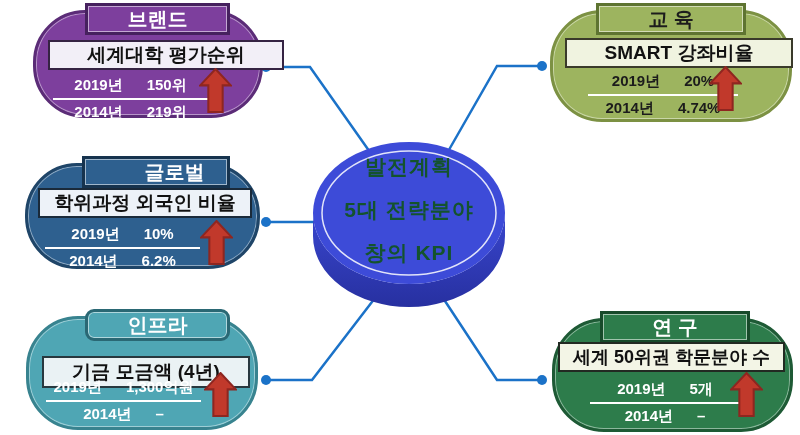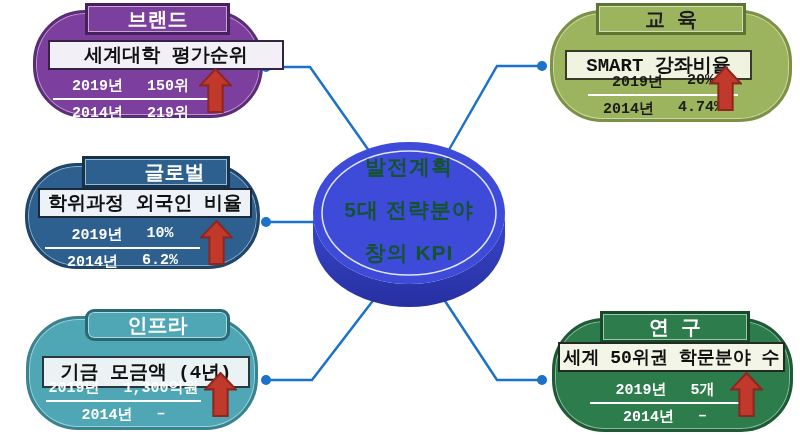--- a/index.html
+++ b/index.html
@@ -11,21 +11,21 @@
 
   
   .cyl{position:absolute;left:305px;top:136px;}
   .center-text{
     position:absolute;left:305px;top:154px;width:208px;text-align:center;
     color:#14532d;font-weight:bold;font-size:21px;letter-spacing:1px;
   }
   .center-text div{margin-bottom:17px;line-height:26px;}
 
   
-  .node{position:absolute;font-family:Liberation Mono, monospace;}
+  .node{position:absolute;}
   .oval{
     position:absolute;left:0;top:0;right:0;bottom:0;
     border-radius:52px;
     background:var(--fill);border:3px solid var(--border);
     box-shadow:inset 0 0 0 1px rgba(255,255,255,.45);
     box-sizing:border-box;
   }
   .banner{
     position:absolute;top:-7px;height:32px;
     background:var(--fill);border:3px solid var(--bborder);
@@ -60,21 +60,21 @@
   .pos-bl{left:26px; top:316px;width:232px;height:114px;}
   .pos-br{left:552px;top:318px;width:241px;height:114px;}
 
   .pos-tl .banner{left:52px;width:145px;}
   .pos-tr .banner{left:46px;width:150px;}
   .pos-ml .banner{left:57px;width:148px;padding-left:37px;}
   .pos-bl .banner{left:59px;width:145px;border-radius:9px;}
   .pos-br .banner{left:48px;width:150px;}
 
   .pos-tl .metric{left:15px;top:30px;width:236px;}
-  .pos-tr .metric{left:15px;top:40px;width:187px;}
+  .pos-tr .metric{left:15px;top:28px;width:228px;}
   .pos-ml .metric{left:13px;top:25px;width:214px;}
   .pos-bl .metric{left:16px;top:24px;width:208px;height:32px;margin-top:16px;}
   .pos-br .metric{left:6px; top:24px;width:227px;font-size:18px;}
 
   .pos-tl .rows{left:20px;top:64px;width:155px;}
   .pos-ml .rows,.pos-bl .rows{left:20px;top:60px;width:155px;}
   .pos-tr .rows,.pos-br .rows{left:38px;top:60px;width:150px;}
 
   .pos-tl .arrow{right:31px;top:58px;}
   .pos-tr .arrow{right:50px;top:56px;}

